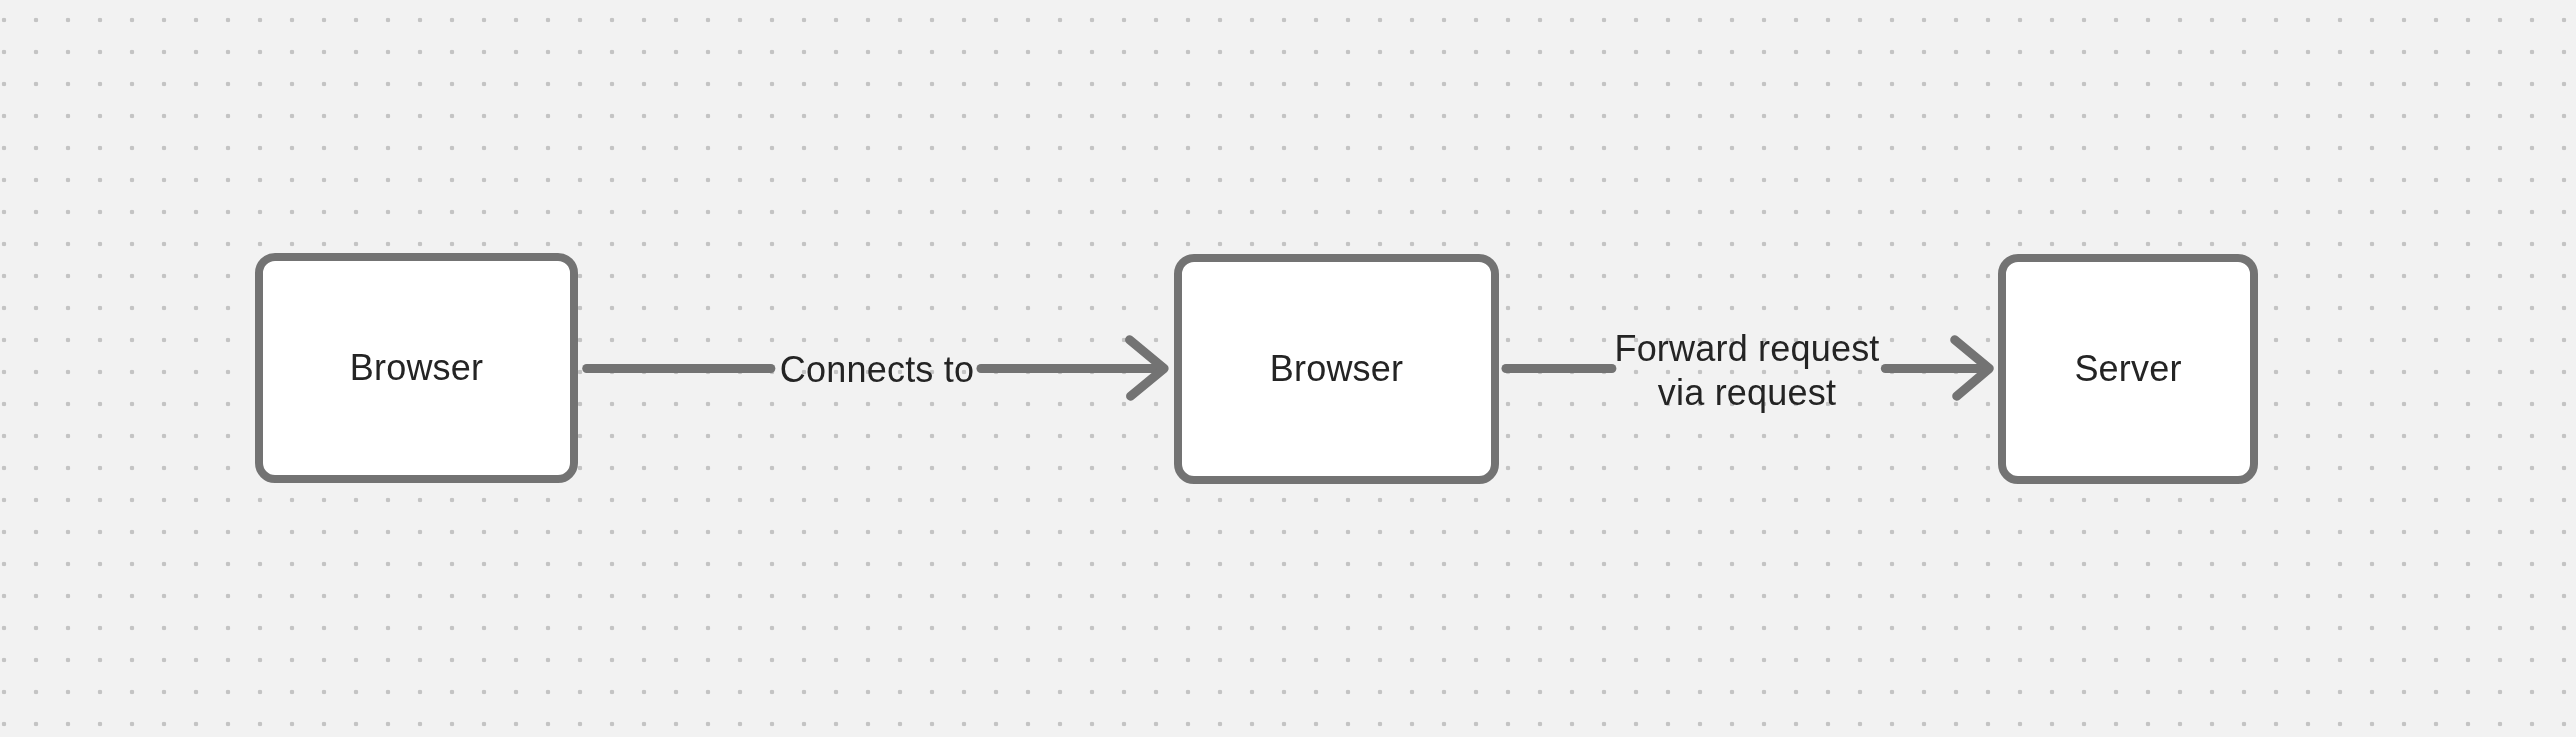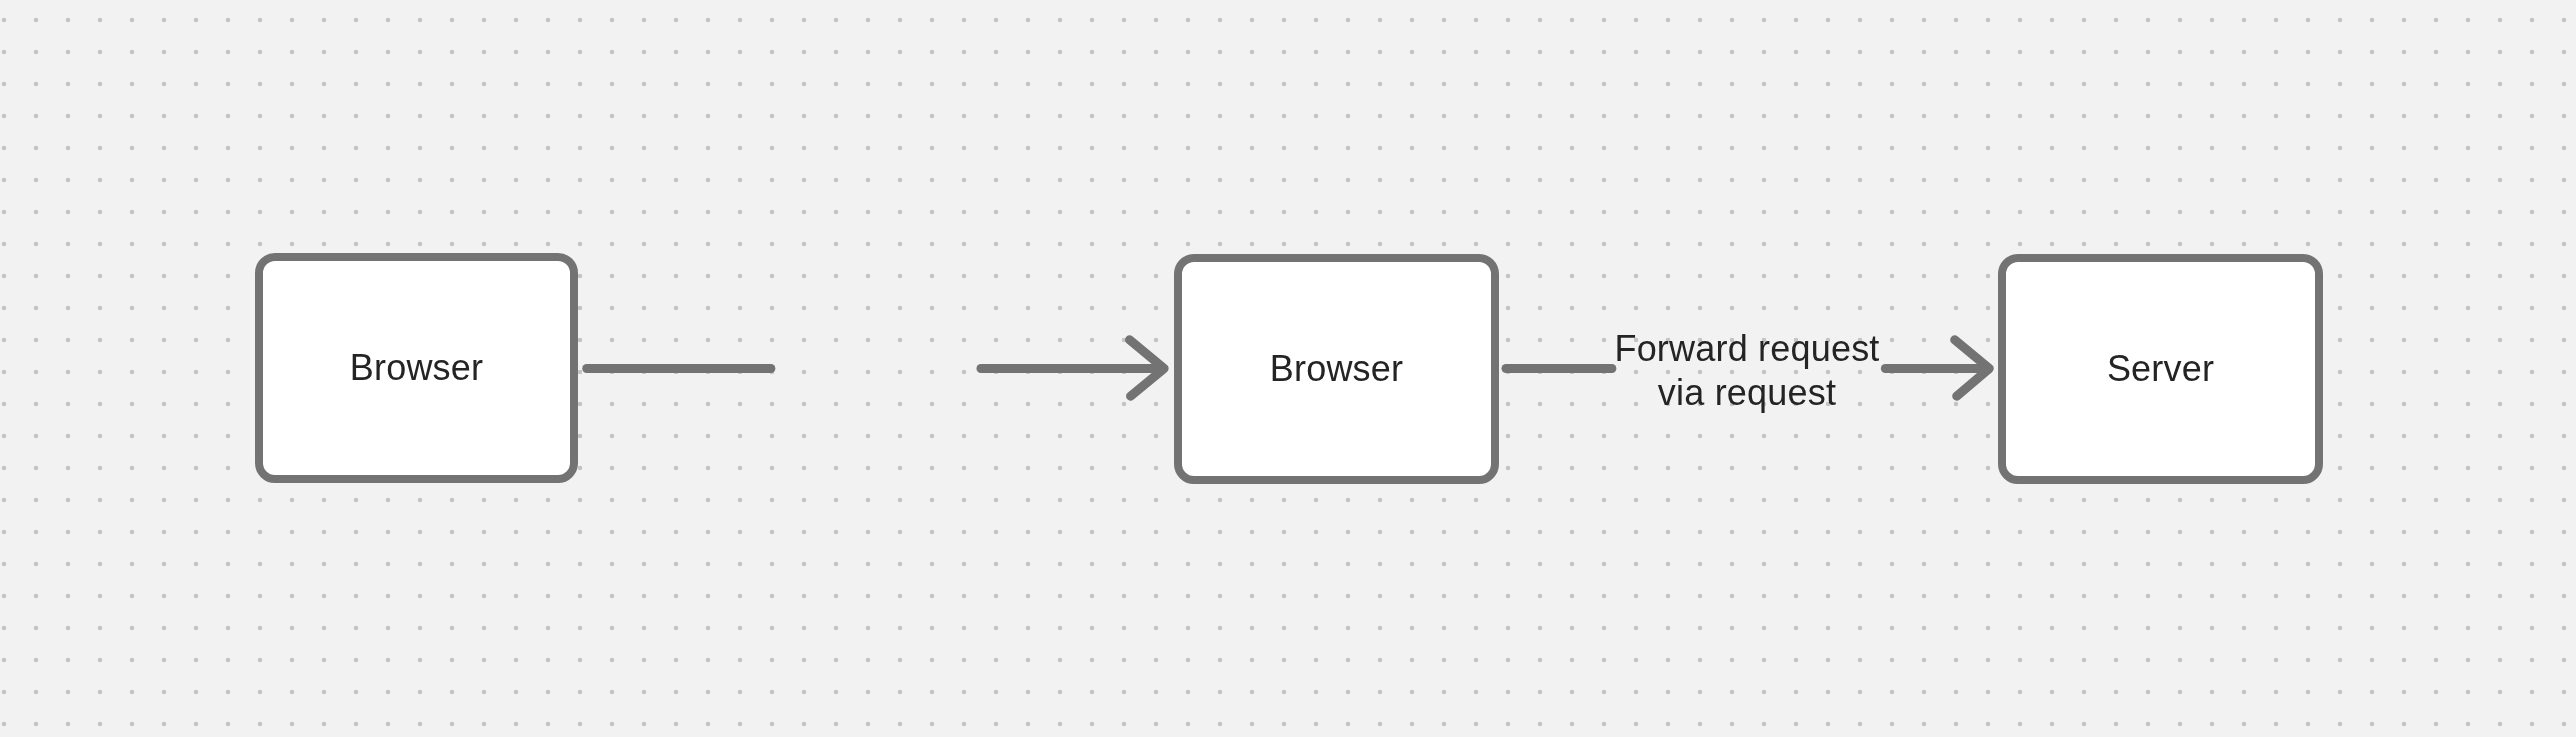--- a/index.html
+++ b/index.html
@@ -40,21 +40,21 @@
     border-radius: 20px;
     display: flex;
     align-items: center;
     justify-content: center;
     font-size: 36px;
     color: #242424;
     letter-spacing: 0.2px;
   }
   .node-browser { left: 255px; top: 253px; width: 323px; height: 230px; }
   .node-gateway { left: 1174px; top: 254px; width: 325px; height: 230px; }
-  .node-server  { left: 1998px; top: 254px; width: 325px; height: 230px; }
+  .node-server  { left: 1998px; top: 254px; width: 260px; height: 230px; }
   .edge-label {
     position: absolute;
     transform: translate(-50%, -50%);
     font-size: 36px;
     line-height: 44px;
     color: #242424;
     text-align: center;
     white-space: nowrap;
     letter-spacing: 0.2px;
   }
@@ -82,19 +82,22 @@
   <div class="node node-browser">
     <span>Browser</span>
   </div>
   <div class="node node-gateway">
     <span>Browser</span>
   </div>
   <div class="node node-server">
     <span>Server</span>
   </div>
 
+  <div class="edge-label edge-label-1">
+    <div>Connects to</div>
+  </div>
   <div class="edge-label edge-label-2">
     <div>Forward request</div>
     <div>via request</div>
   </div>
 
 </div>
 
 
 </body></html>

